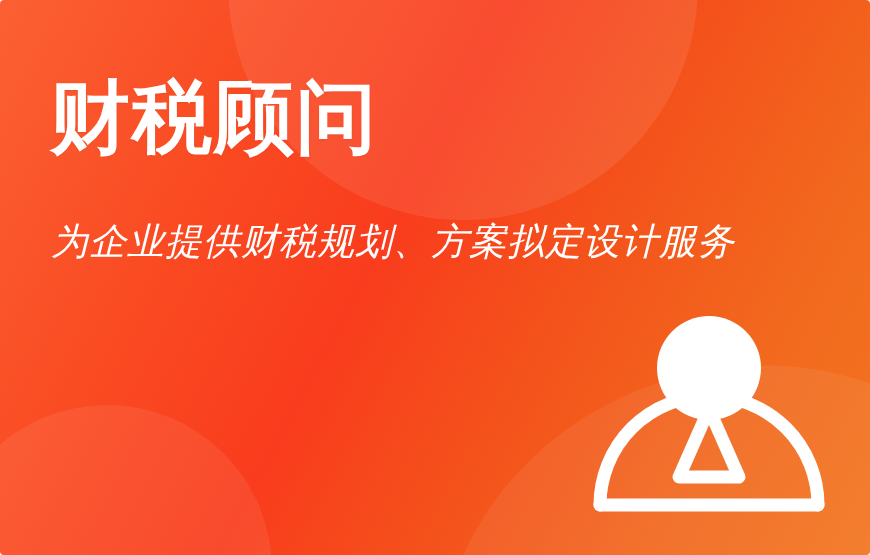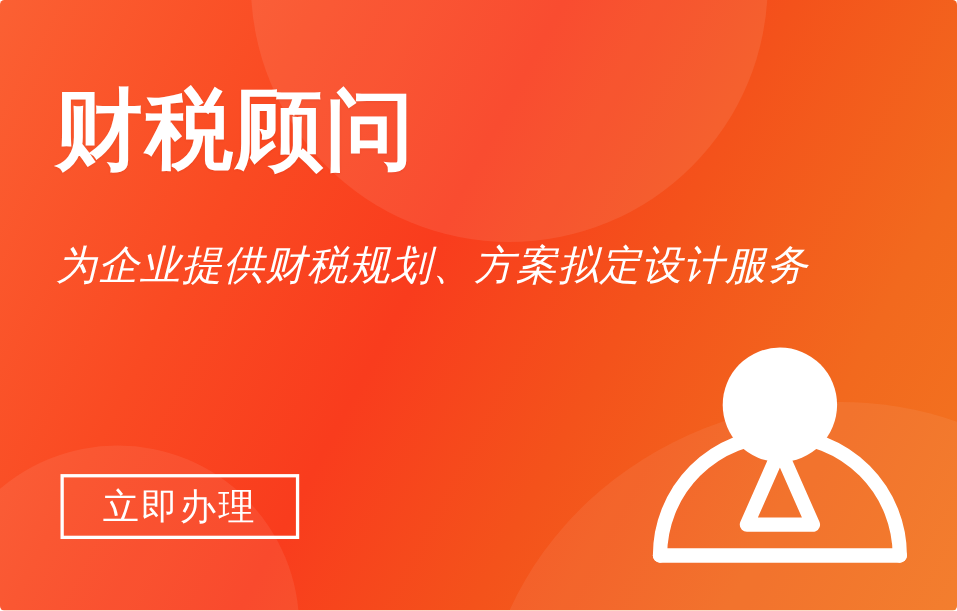--- a/index.html
+++ b/index.html
@@ -134,21 +134,20 @@
   <div class="blob blob-top-right"></div>
   <div class="blob blob-bottom-left"></div>
   <div class="blob blob-swoosh"></div>
 
   <div class="content">
 
     <div class="headline">财税顾问</div>
 
     <div class="subheadline">为企业提供财税规划、方案拟定设计服务</div>
 
-    <button class="cta">立即办理</button>
 
     <div class="person-icon">
       <svg width="236" height="210" viewBox="0 0 236 210" xmlns="http://www.w3.org/2000/svg">
 
         <circle cx="117" cy="62" r="52" fill="#ffffff"></circle>
 
         <path d="M 8 199 A 109 109 0 0 1 226 199" fill="none" stroke="#ffffff" stroke-width="13" stroke-linecap="round" stroke-linejoin="round"></path>
         <line x1="8" y1="199" x2="226" y2="199" stroke="#ffffff" stroke-width="13" stroke-linecap="round"></line>
 
         <path d="M 117 103 L 147 171 L 87 171 Z" fill="none" stroke="#ffffff" stroke-width="13" stroke-linejoin="round" stroke-linecap="round"></path>

